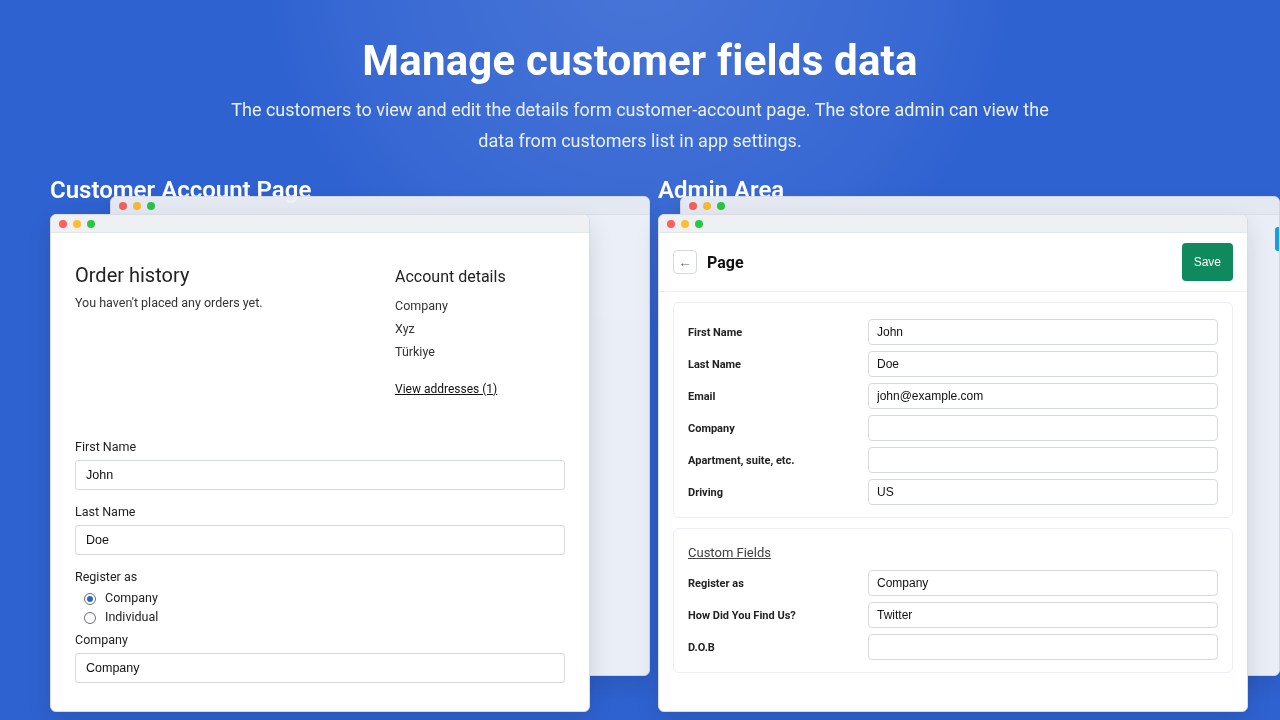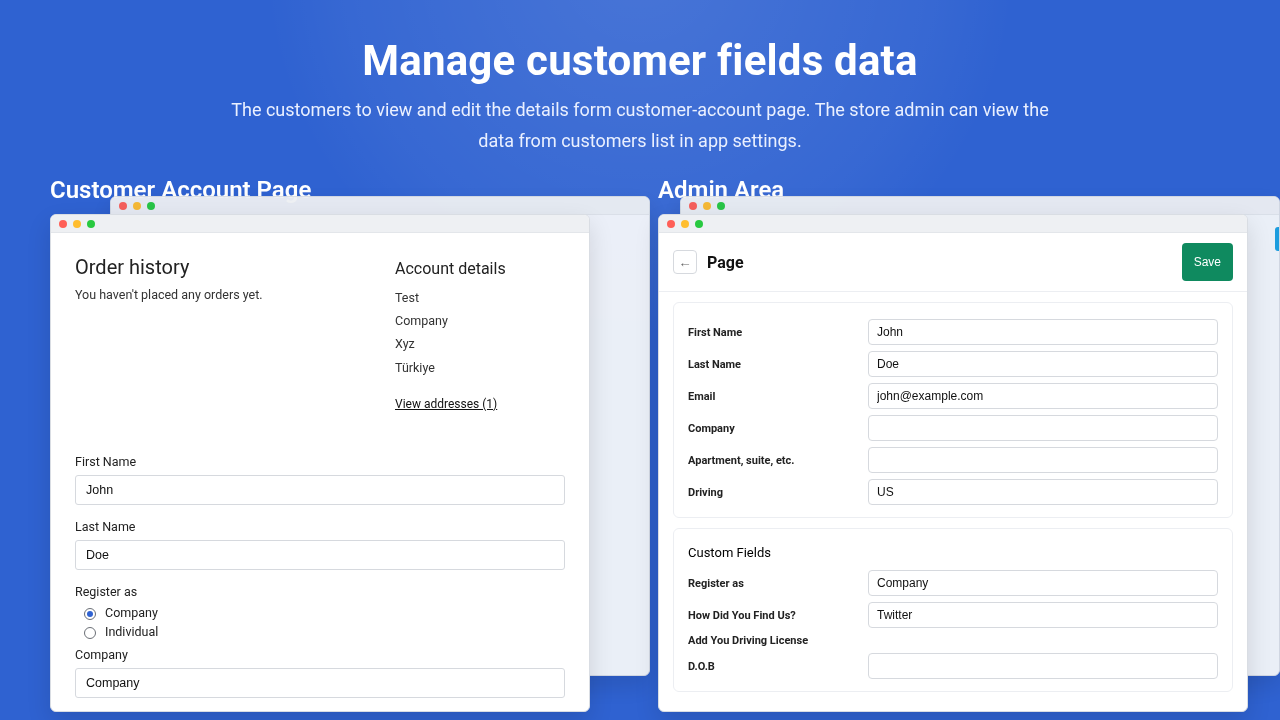--- a/index.html
+++ b/index.html
@@ -42,21 +42,21 @@
     overflow: hidden;
   }
   .win.ghost { position: absolute; background: #f5f7fa; opacity: .95; }
   .win .chrome { height: 18px; background: #eef0f3; border-bottom: 1px solid #e3e6ea; display: flex; align-items: center; gap: 6px; padding: 0 8px; }
   .dot { width: 8px; height: 8px; border-radius: 50%; }
   .dot.r { background: #ff5f57; } .dot.y { background: #ffbd2e; } .dot.g { background: #28c940; }
 
   
   .left .ghost { left: 60px; top: -18px; width: 540px; height: 480px; }
   .left .win.main { position: relative; width: 540px; height: 498px; }
-  .left .content { display: grid; grid-template-columns: 1fr 170px; gap: 20px; padding: 20px 24px 0; }
+  .left .content { display: grid; grid-template-columns: 1fr 170px; gap: 20px; padding: 28px 24px 0; }
   .oh-title { font-size: 20px; font-weight: 400; color: #222; margin: 2px 0 8px; }
   .muted { font-size: 12.5px; color: #333; }
   .ad-title { font-size: 16px; font-weight: 400; margin: 6px 0 8px; color: #222; }
   .ad-list { font-size: 12.5px; color: #333; line-height: 1.85; }
   .addr-link { display: inline-block; margin-top: 18px; font-size: 12px; color: #111; text-decoration: underline; }
 
   .form-area { grid-column: 1 / span 2; padding-top: 22px; }
   .fld { margin-bottom: 14px; }
   .fld-label { font-size: 12.5px; color: #222; display: block; margin-bottom: 6px; }
   .tin {
@@ -74,21 +74,21 @@
   .admin-top { display: flex; align-items: center; justify-content: space-between; padding: 10px 14px; border-bottom: 1px solid #eceef2; }
   .admin-left { display: flex; align-items: center; gap: 10px; }
   .backbtn { width: 24px; height: 24px; border: 1px solid #d6d9de; border-radius: 4px; background: #fff; display: flex; align-items: center; justify-content: center; color: #666; cursor: pointer; }
   .admin-title { font-size: 16px; font-weight: 700; color: #111; }
   .savebtn { background: #0f8a5f; color: #fff; border: none; border-radius: 4px; padding: 12px 12px; font-size: 12px; cursor: pointer; }
 
   .card { margin: 10px 14px; border: 1px solid #eceef2; border-radius: 6px; background: #fff; padding: 10px 14px 6px; }
   .frow { display: grid; grid-template-columns: 170px 1fr; align-items: center; gap: 10px; margin: 6px 0; }
   .flab { font-size: 11px; font-weight: 700; color: #222; }
   .fin { height: 26px; border: 1px solid #d6d9de; border-radius: 4px; padding: 0 8px; font-size: 12px; color: #111; background: #fff; width: 100%; }
-  .section-title { font-size: 13px; color: #000000; margin: 6px 0 10px; }
+  .section-title { font-size: 13px; color: #404040; margin: 6px 0 10px; text-decoration: underline; }
   .dlicon { width: 20px; height: 22px; background: #1f4fd8; border-radius: 3px; position: relative; }
   .dlicon::before { content: ""; position: absolute; right: -1px; top: -1px; width: 8px; height: 8px; background: #fff; clip-path: polygon(0 0, 100% 100%, 0 100%); }
   .dlicon::after { content: "↓"; position: absolute; inset: 0; display: flex; align-items: center; justify-content: center; color: #fff; font-size: 12px; }
 
   .peek { position: absolute; right: -4px; top: 30px; width: 8px; height: 24px; background: #1aa0df; border-radius: 3px; }
 
 </style>
 </head>
 <body>
 
@@ -118,21 +118,20 @@
             <span class="dot g"></span>
           </div>
         <div class="content">
           <div>
             <div class="oh-title">Order history</div>
             <div class="muted">You haven't placed any orders yet.</div>
           </div>
           <div>
             <div class="ad-title">Account details</div>
             <div class="ad-list">
-              <div>Test</div>
               <div>Company</div>
               <div>Xyz</div>
               <div>Türkiye</div>
             </div>
             <a href="#" class="addr-link">View addresses (1)</a>
           </div>
 
           <div class="form-area">
             <div class="fld">
               <label class="fld-label">First Name</label>
@@ -221,24 +220,20 @@
           <div class="section-title">Custom Fields</div>
           <div class="frow">
               <div class="flab">Register as</div>
               <input class="fin" value="Company" style="">
             </div>
           <div class="frow">
               <div class="flab">How Did You Find Us?</div>
               <input class="fin" value="Twitter" style="">
             </div>
           <div class="frow">
-              <div class="flab">Add You Driving License</div>
-              <div><span class="dlicon"></span></div>
-            </div>
-          <div class="frow">
               <div class="flab">D.O.B</div>
               <input class="fin" value="" style="">
             </div>
         </div>
       </div>
     </div>
   </div>
 </div>
 
 </body></html>

